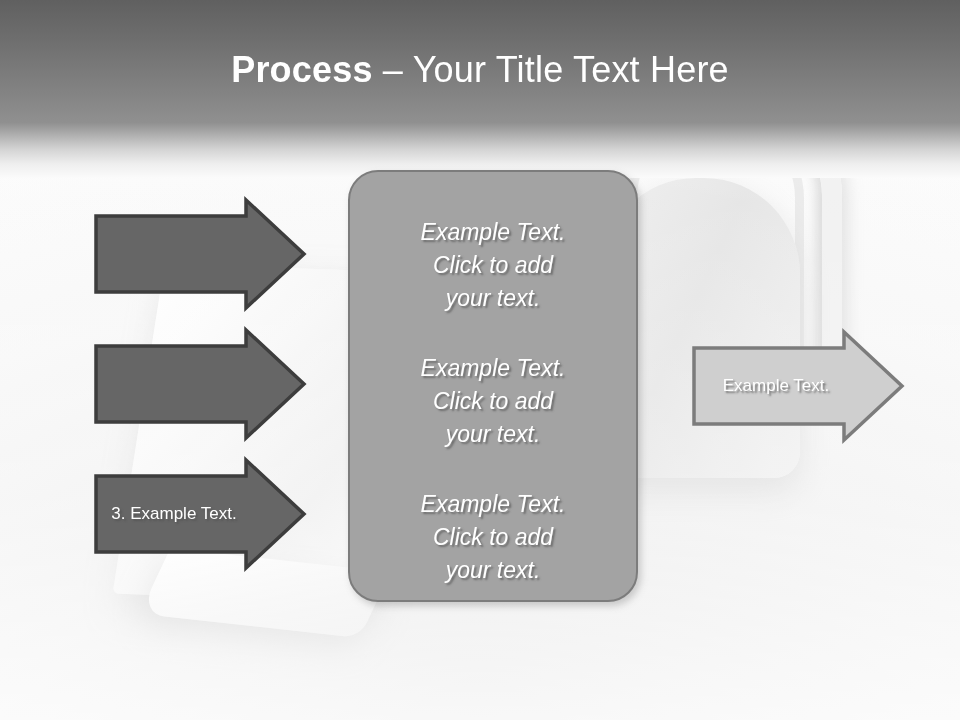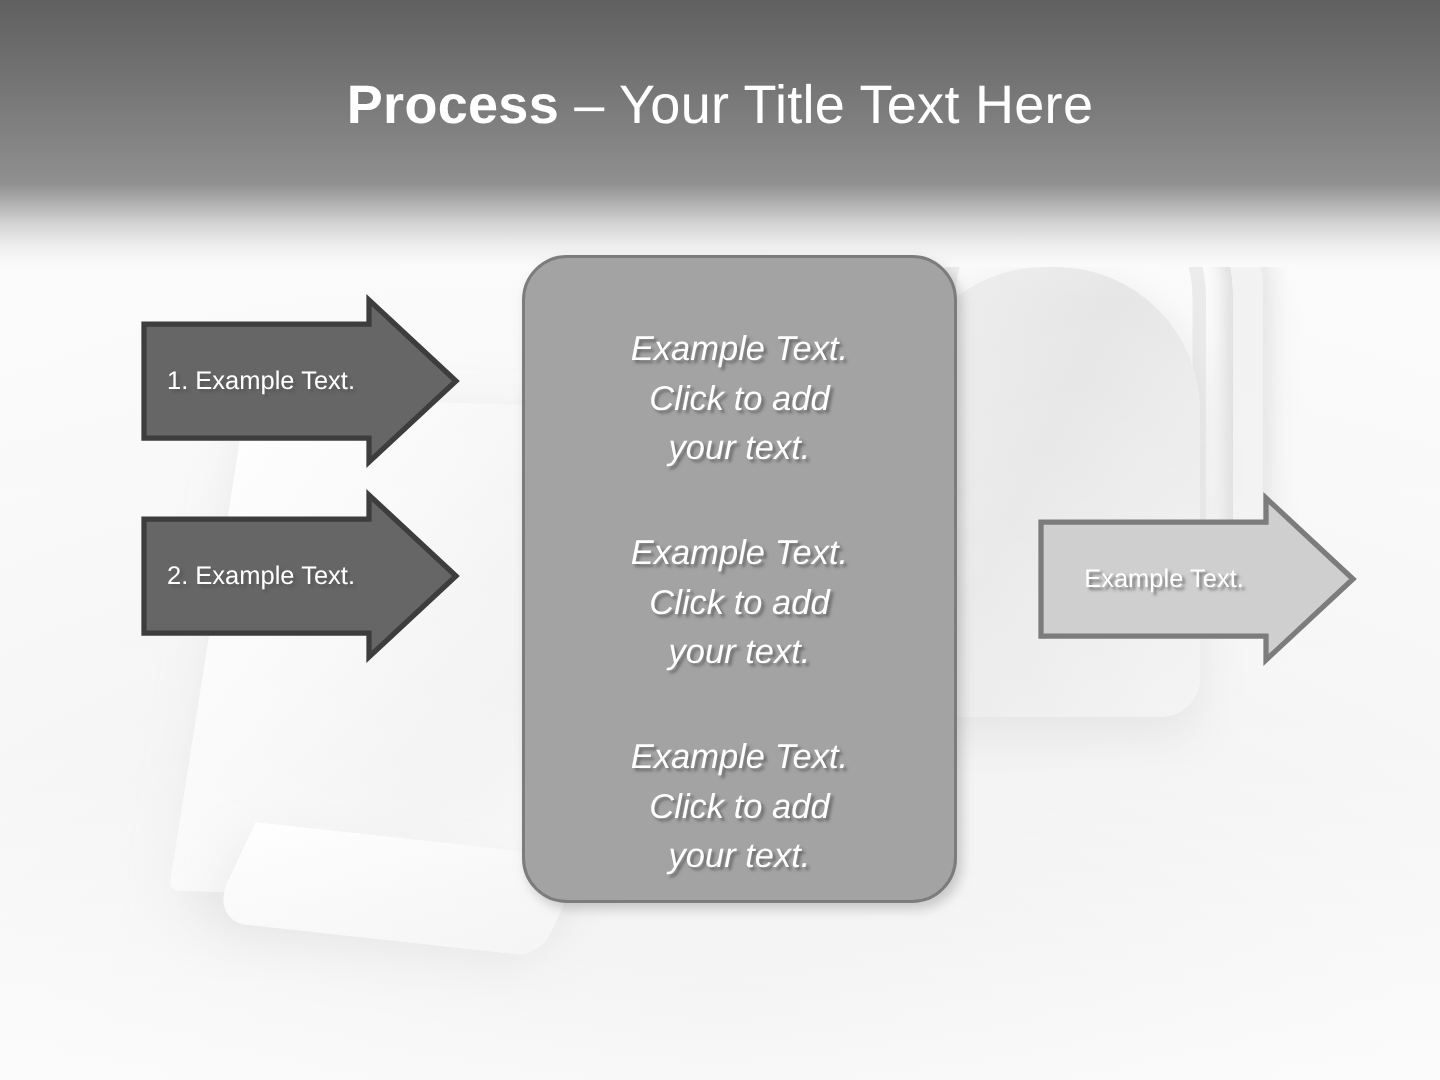--- a/index.html
+++ b/index.html
@@ -224,30 +224,34 @@
 your text.</div>
     <div class="center-para">Example Text.
 Click  to add
 your text.</div>
   </div>
 
   <div class="arrow arrow-left a1">
     <svg width="212" height="112" viewBox="0 0 212 112">
       <polygon points="2,18 152,18 152,2 210,56 152,110 152,94 2,94" fill="#666666" stroke="#3d3d3d" stroke-width="3.5" stroke-linejoin="miter"></polygon>
     </svg>
-    <div class="arrow-label">1. Example Text.</div>
   </div>
 
   <div class="arrow arrow-left a2">
     <svg width="212" height="112" viewBox="0 0 212 112">
       <polygon points="2,18 152,18 152,2 210,56 152,110 152,94 2,94" fill="#666666" stroke="#3d3d3d" stroke-width="3.5" stroke-linejoin="miter"></polygon>
     </svg>
-    <div class="arrow-label">2. Example Text.</div>
-  </div>
-
+  </div>
+
+  <div class="arrow arrow-left a3">
+    <svg width="212" height="112" viewBox="0 0 212 112">
+      <polygon points="2,18 152,18 152,2 210,56 152,110 152,94 2,94" fill="#666666" stroke="#3d3d3d" stroke-width="3.5" stroke-linejoin="miter"></polygon>
+    </svg>
+    <div class="arrow-label">3. Example Text.</div>
+  </div>
 
   <div class="arrow arrow-right ar">
     <svg width="212" height="112" viewBox="0 0 212 112">
       <polygon points="2,18 152,18 152,2 210,56 152,110 152,94 2,94" fill="#cfcfcf" stroke="#7c7c7c" stroke-width="3.5" stroke-linejoin="miter"></polygon>
     </svg>
     <div class="arrow-label">Example Text.</div>
   </div>
 
 </div>
 

